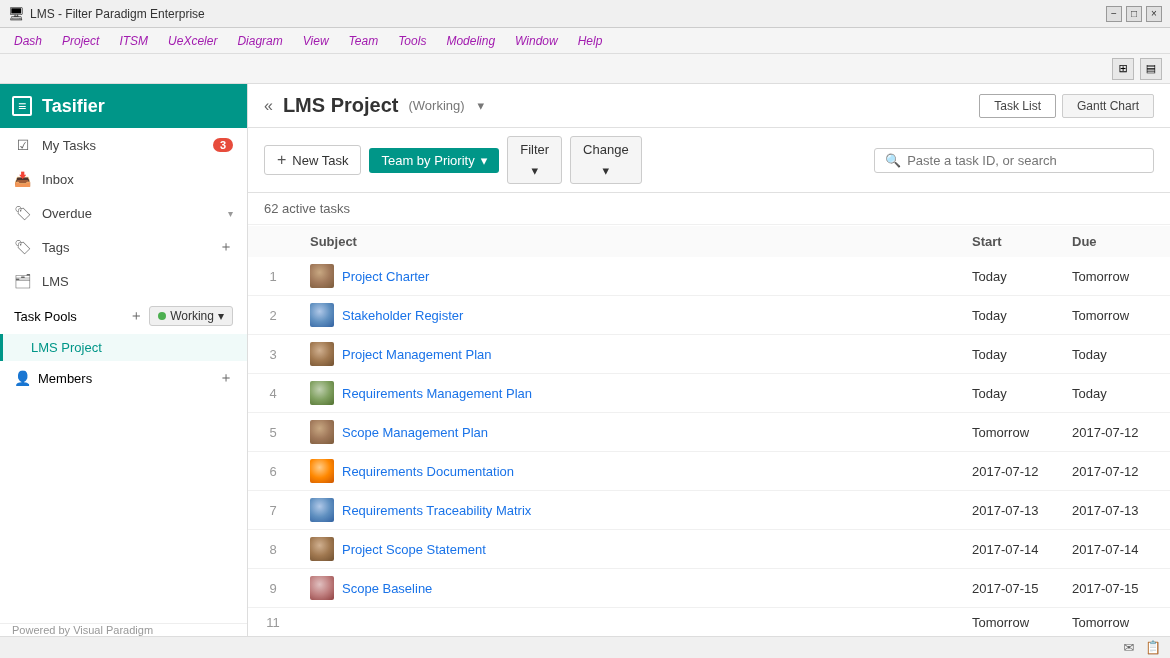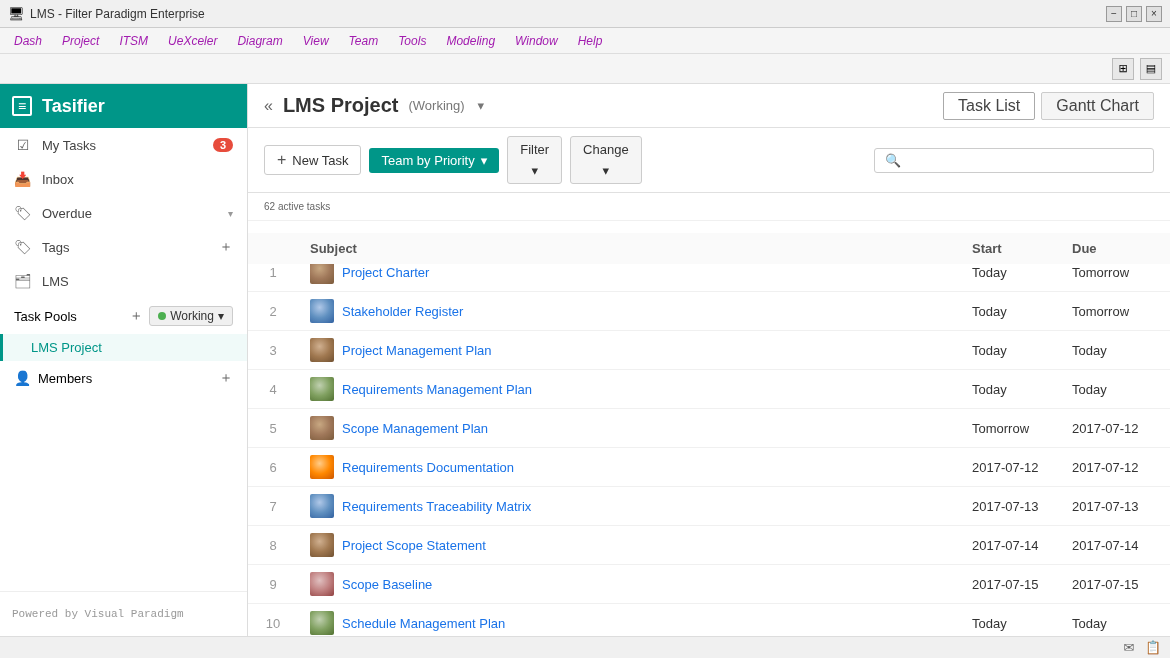--- a/index.html
+++ b/index.html
@@ -137,22 +137,22 @@
     .project-item {
       padding: 6px 14px 6px 28px; cursor: pointer; color: #009688;
       font-size: 13px; border-left: 3px solid #009688; background: #f0faf9;
     }
 
     .members-header {
       display: flex; align-items: center; padding: 8px 14px; gap: 6px;
     }
 
     .sidebar-footer {
-      padding: 16px 12px; border-top: 1px solid #eee;
-      font-size: 11px; color: #999; font-family: Liberation Mono, monospace;
+      padding: 0 12px; border-top: 1px solid #eee;
+      font-size: 11px; color: #999;
     }
 
     
     .main-content {
       flex: 1;
       display: flex;
       flex-direction: column;
       background: #fff;
       overflow: hidden;
     }
@@ -165,21 +165,21 @@
     }
     .collapse-btn { font-size: 16px; color: #666; cursor: pointer; }
     .project-title { font-size: 20px; font-weight: 600; color: #333; }
     .project-status {
       font-size: 13px; color: #777; cursor: pointer;
       display: flex; align-items: center; gap: 13px;
     }
     .view-tabs { display: flex; gap: 6px; margin-left: auto; }
     .view-tab {
       padding: 4px 14px; border: 1px solid #ccc; border-radius: 2px;
-      background: #f5f5f5; cursor: pointer; font-size: 16px; color: #444;
+      background: #f5f5f5; cursor: pointer; font-size: 12px; color: #444;
     }
     .view-tab.active { background: #fff; border-color: #aaa; font-weight: 500; }
 
     
     .toolbar {
       display: flex; align-items: center; padding: 8px 16px;
       border-bottom: 1px solid #e0e0e0; gap: 8px;
     }
     .new-task-btn {
       display: flex; align-items: center; gap: 6px;
@@ -204,31 +204,31 @@
       padding: 4px 10px; background: #fff; gap: 6px; width: 280px;
     }
     .search-icon { color: #999; font-size: 13px; }
     .search-input {
       border: none; outline: none; font-size: 13px; color: #999; width: 100%;
       background: transparent;
     }
 
     
     .task-count {
-      padding: 8px 16px; font-size: 10px; color: #666;
+      padding: 8px 16px; font-size: 13px; color: #666;
       border-bottom: 1px solid #f0f0f0; background: #fff;
     }
 
     
     .task-table-wrapper { flex: 1; overflow: auto; position: relative; }
     .task-table {
       width: 100%; border-collapse: collapse;
     }
     .task-table thead {
-      background: #fafafa; position: sticky; top: 12px; z-index: 10;
+      background: #fafafa; position: sticky; top: 1px; z-index: 10;
     }
     .task-table th {
       padding: 8px 12px; text-align: left; font-size: 13px; font-weight: 600;
       color: #555; border-bottom: 1px solid #e0e0e0;
     }
     .task-table th.num-col { width: 50px; }
     .task-table th.subject-col { }
     .task-table th.start-col { width: 100px; }
     .task-table th.due-col { width: 110px; }
 
@@ -392,20 +392,21 @@
       <button class="filter-btn">
         <span>Filter</span>
         <span>▾</span>
       </button>
       <button class="change-btn">
         <span>Change</span>
         <span>▾</span>
       </button>
       <div class="search-bar">
         <span class="search-icon">🔍</span>
+        <input class="search-input" type="text" placeholder="Paste a task ID, or search" style="">
       </div>
     </div>
 
     <div class="task-count">
       <span>62 active tasks</span>
     </div>
 
     <div class="task-table-wrapper">
       <table class="task-table">
         <thead>
@@ -510,31 +511,20 @@
       <td>
         <div class="task-name-cell">
           <div class="task-avatar ta5"></div>
           <a class="task-link" href="#">Scope Baseline</a>
         </div>
       </td>
       <td class="date-cell">2017-07-15</td>
       <td class="date-cell">2017-07-15</td>
     </tr>
             <tr>
-      <td class="num-cell">10</td>
-      <td>
-        <div class="task-name-cell">
-          <div class="task-avatar ta4"></div>
-          <a class="task-link" href="#">Schedule Management Plan</a>
-        </div>
-      </td>
-      <td class="date-cell">Today</td>
-      <td class="date-cell">Today</td>
-    </tr>
-            <tr>
       <td class="num-cell">11</td>
       <td>
         
       </td>
       <td class="date-cell">Tomorrow</td>
       <td class="date-cell">Tomorrow</td>
     </tr>
           </tbody>
       </table>
     </div>

